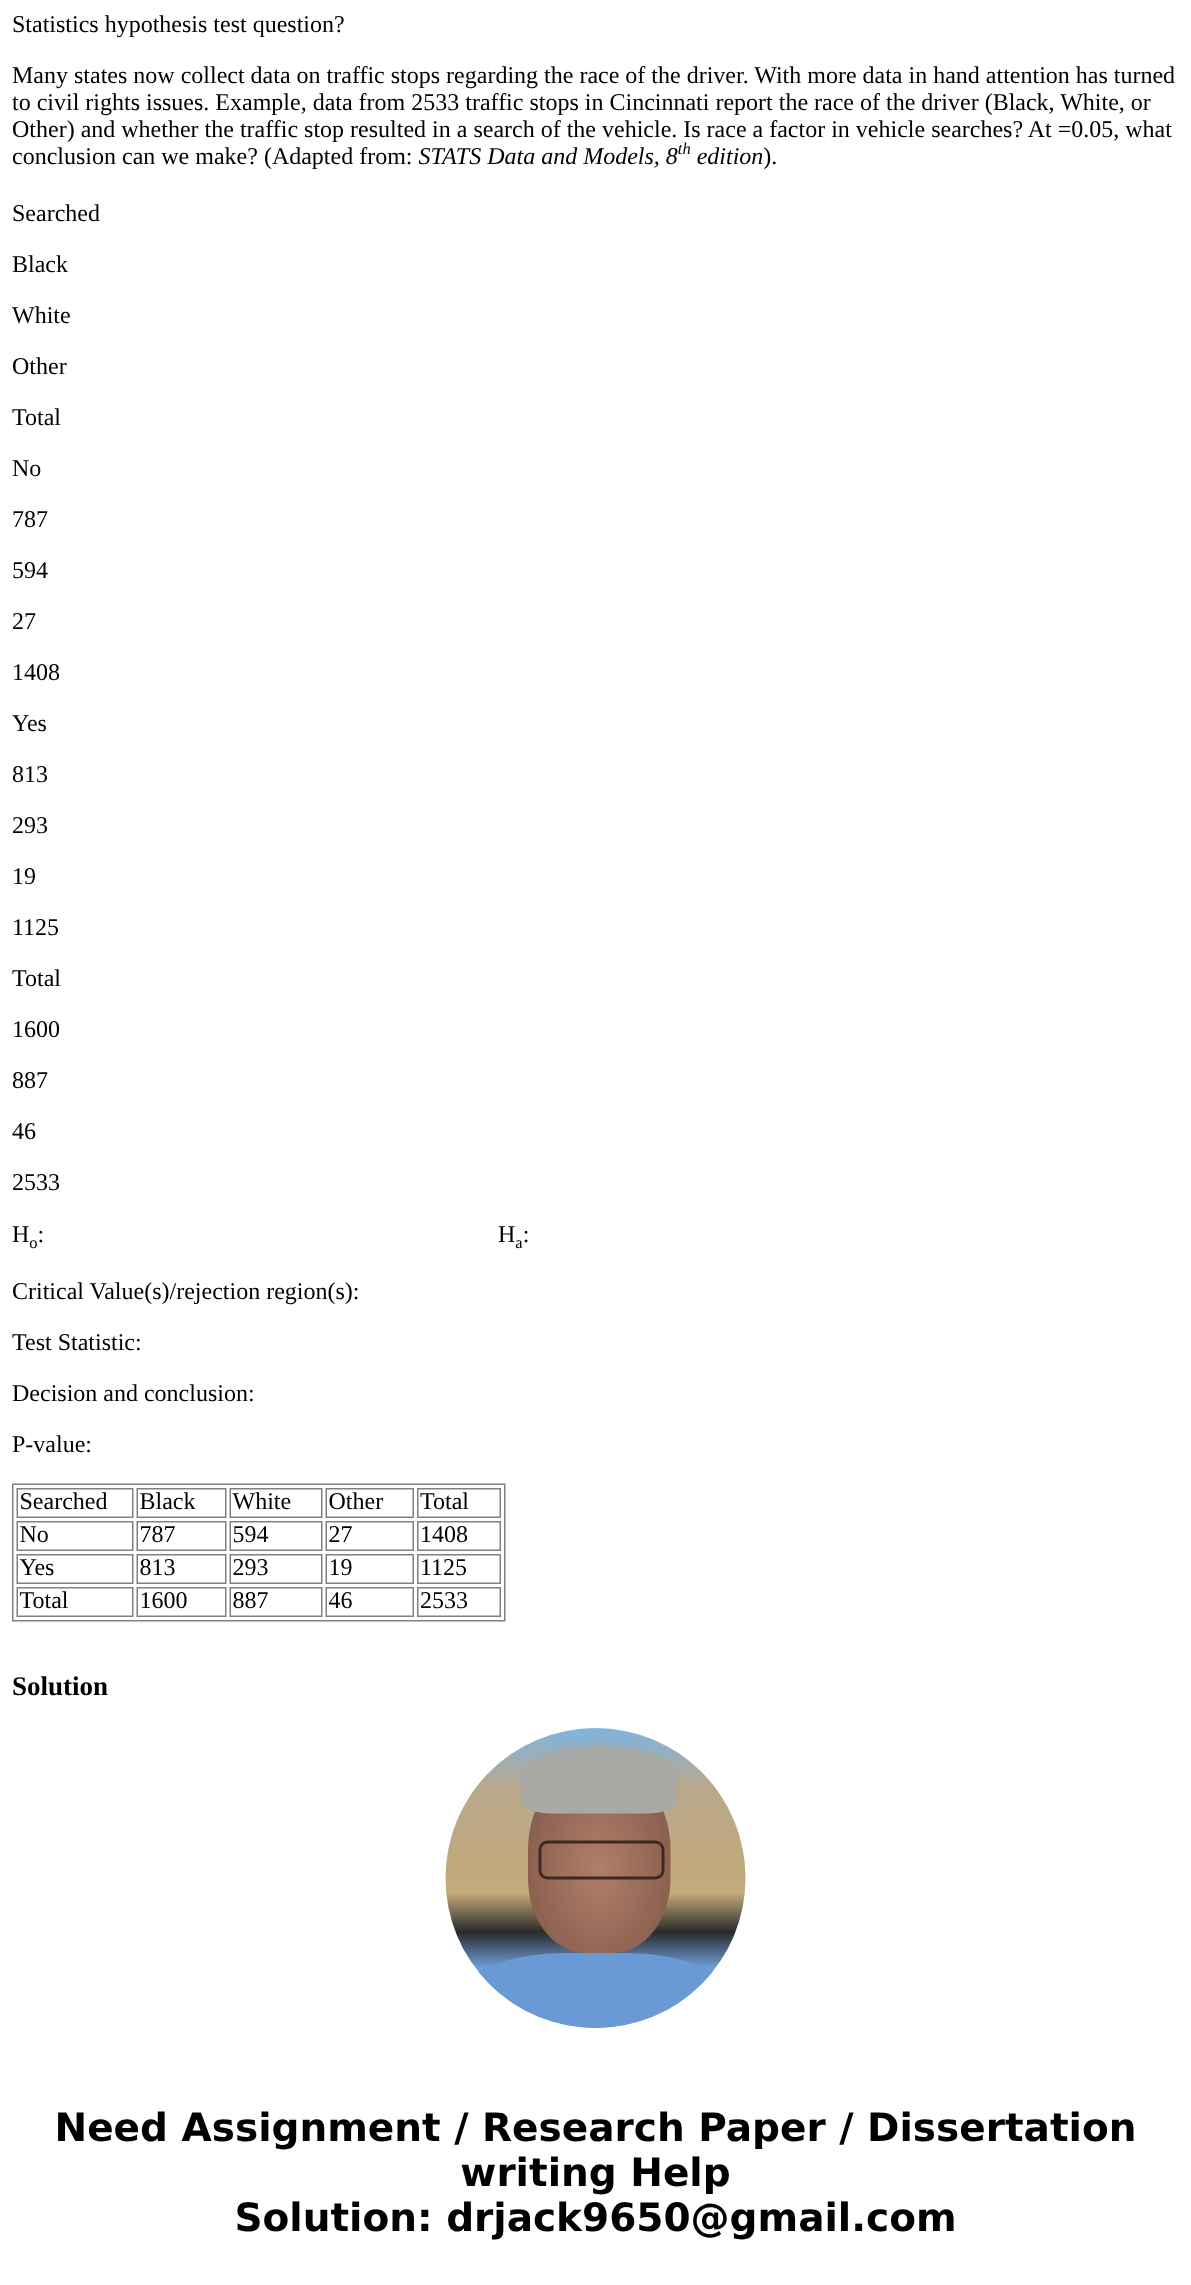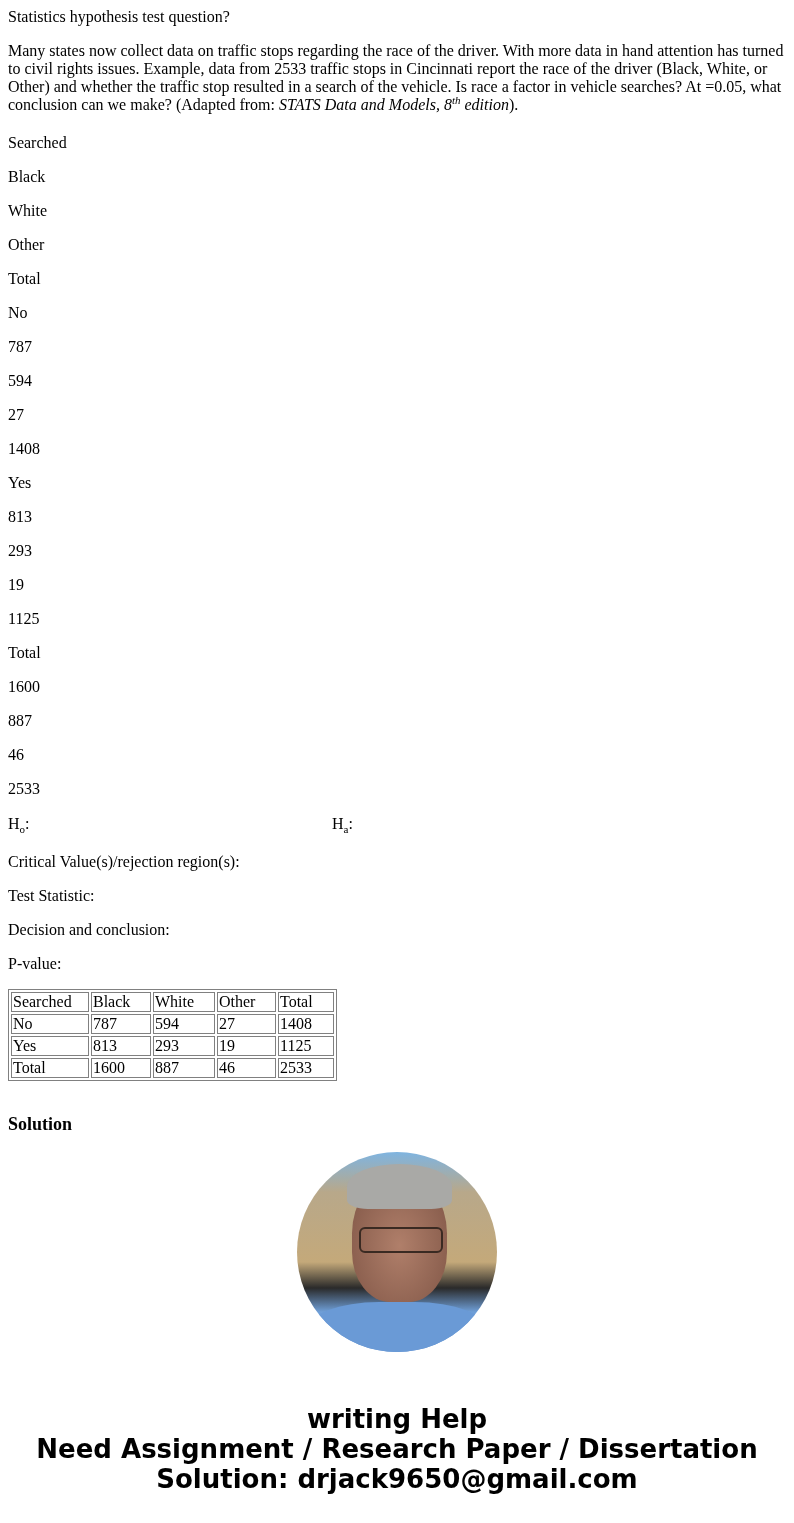--- a/index.html
+++ b/index.html
@@ -157,16 +157,16 @@
 <h3 class="solution">Solution</h3>
 
 <div class="avatar">
   <div class="shirt"></div>
   <div class="face"></div>
   <div class="hair"></div>
   <div class="glasses"></div>
 </div>
 
 <div class="promo">
+  <span>Need Assignment / Research Paper / Dissertation</span>
   <span>writing Help</span>
-  <span>Need Assignment / Research Paper / Dissertation</span>
   <span>Solution: drjack9650@gmail.com</span>
 </div>
 
 </body></html>

